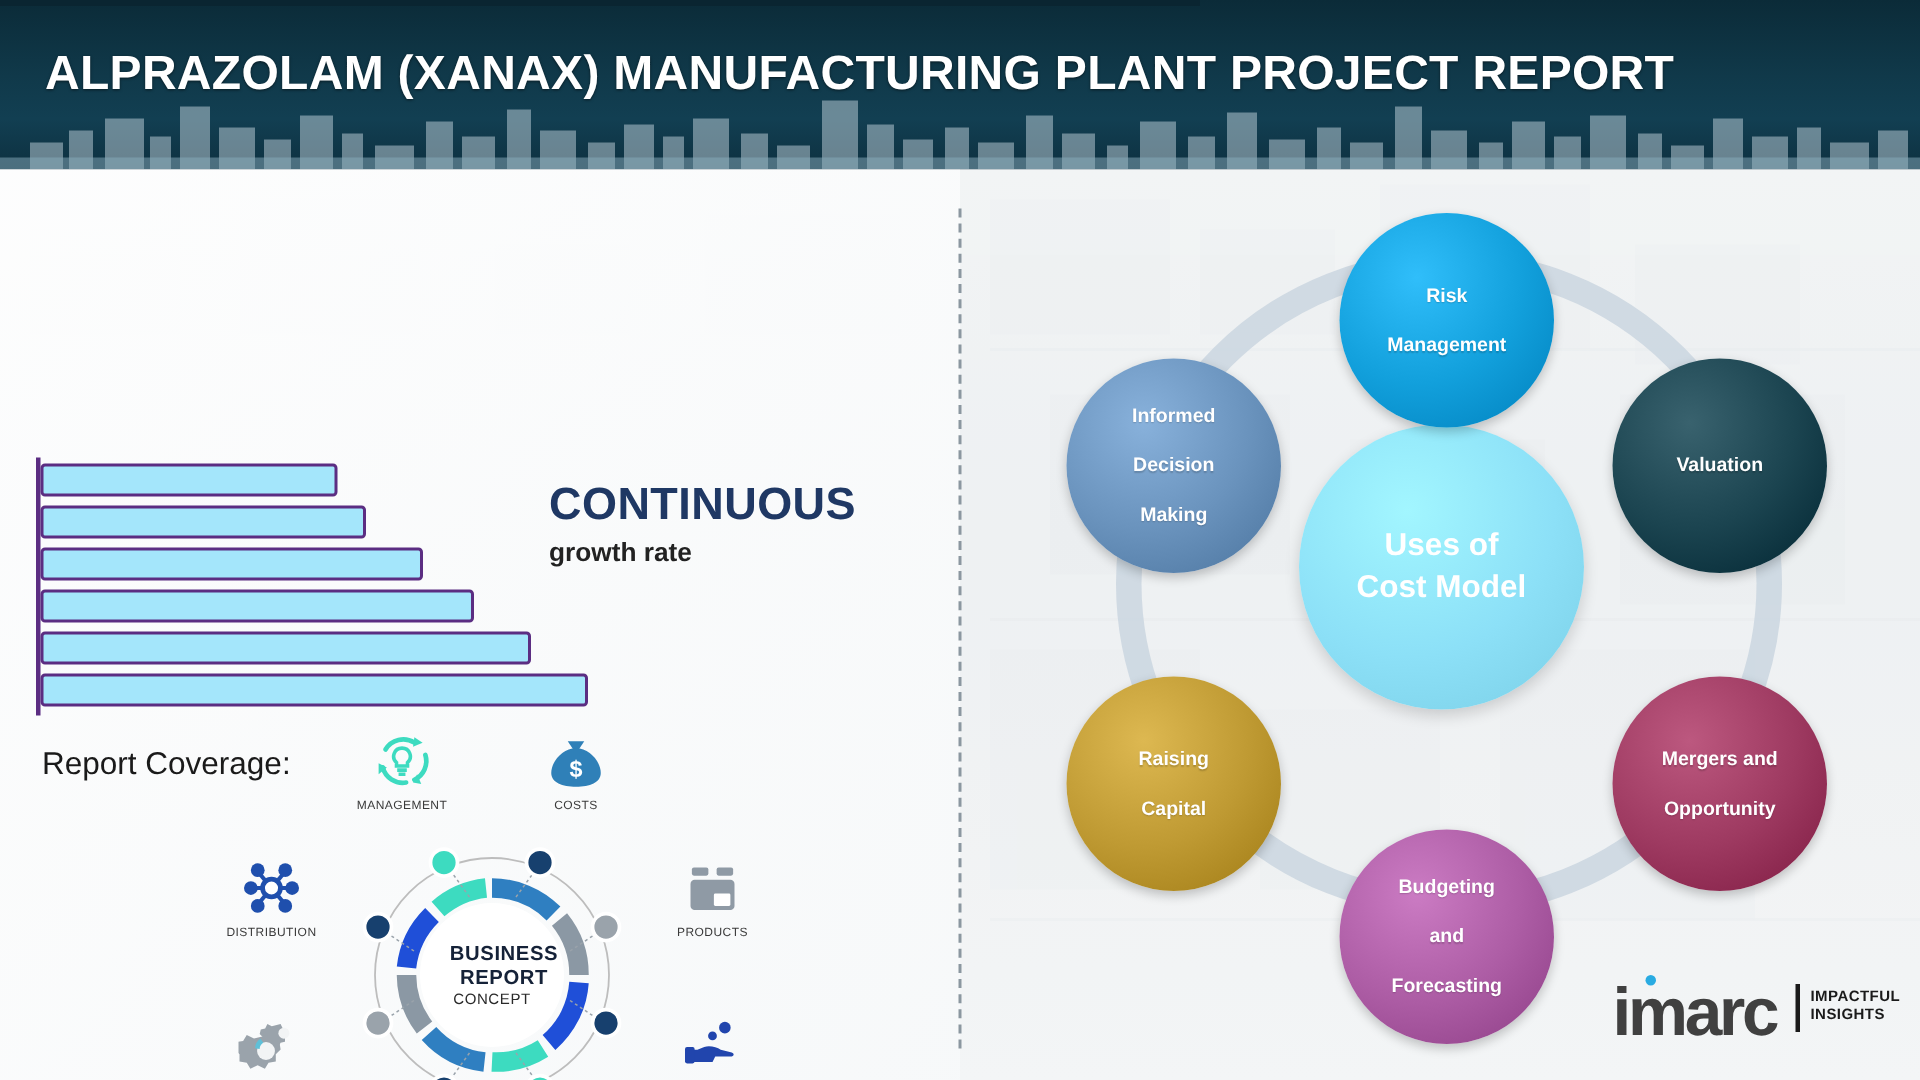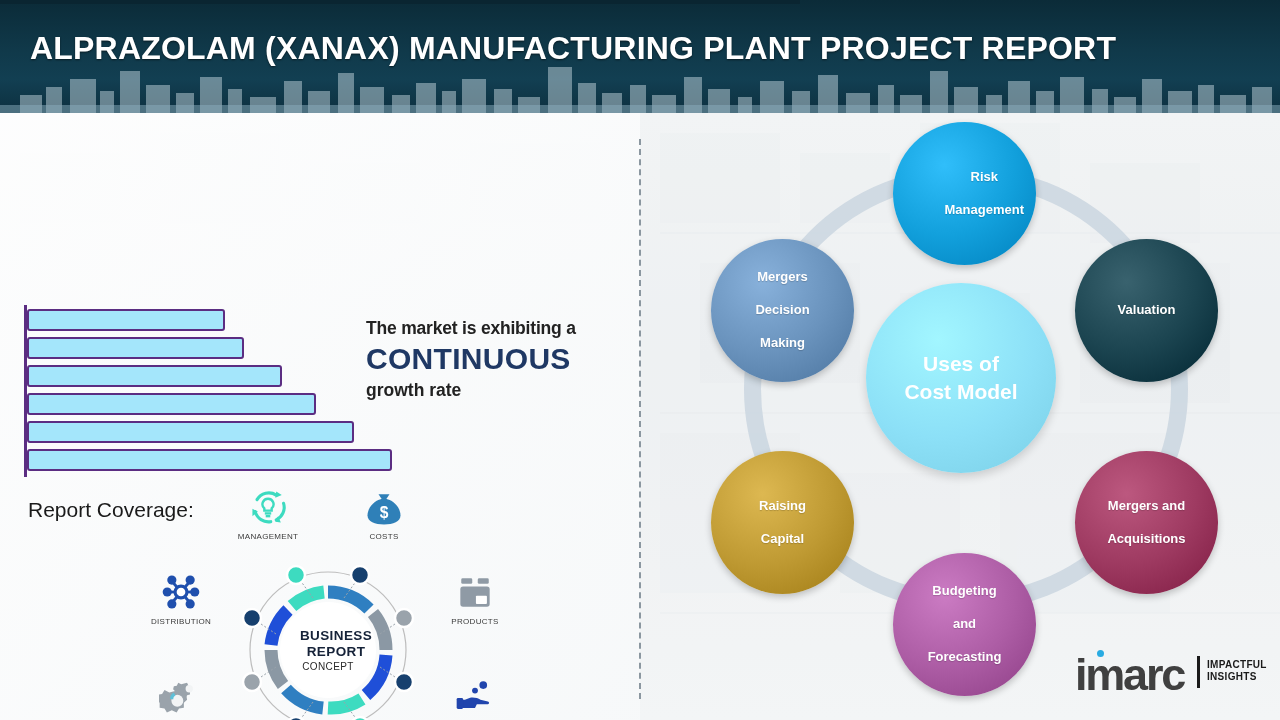--- a/index.html
+++ b/index.html
@@ -237,21 +237,20 @@
       <div class="axis" style="background: rgb(91, 45, 130);"></div>
       <div class="bar" id="bar0" style="top: 4px; width: 197.6px; background: rgb(164, 230, 251); border-color: rgb(91, 45, 130);"></div>
       <div class="bar" id="bar1" style="top: 32px; width: 216.6px; background: rgb(164, 230, 251); border-color: rgb(91, 45, 130);"></div>
       <div class="bar" id="bar2" style="top: 60px; width: 254.6px; background: rgb(164, 230, 251); border-color: rgb(91, 45, 130);"></div>
       <div class="bar" id="bar3" style="top: 88px; width: 288.8px; background: rgb(164, 230, 251); border-color: rgb(91, 45, 130);"></div>
       <div class="bar" id="bar4" style="top: 116px; width: 326.8px; background: rgb(164, 230, 251); border-color: rgb(91, 45, 130);"></div>
       <div class="bar" id="bar5" style="top: 144px; width: 364.8px; background: rgb(164, 230, 251); border-color: rgb(91, 45, 130);"></div>
     </div>
 
     <div class="growth">
-      <div class="l1">The market is exhibiting a</div>
       <div class="l2">CONTINUOUS</div>
       <div class="l3">growth rate</div>
     </div>
 
     <div class="rc-title">Report Coverage:</div>
 
     <div class="coverage">
 
       <div class="bm-center">
         <svg width="180" height="180" viewBox="0 0 180 180">
@@ -400,58 +399,58 @@
     <div class="rightpane">
       <div class="ring" style="border-color: rgb(205, 216, 226);"></div>
 
       <div class="center-node" id="centerNode" style="left: 226px; top: 170px; width: 190px; height: 190px; background: radial-gradient(circle at 38% 30%, rgb(162, 246, 255) 0%, rgb(140, 224, 247) 55%, rgb(122, 206, 229) 100%);">
         <div>
           <div>Uses of</div>
           <div>Cost Model</div>
         </div>
       </div>
 
-      <div class="node" id="node0" style="left: 253px; top: 9px; width: 143px; height: 143px; background: radial-gradient(circle at 36% 30%, rgb(48, 190, 250) 0%, rgb(18, 160, 220) 52%, rgb(0, 128, 188) 100%); justify-content: flex-end;">
+      <div class="node" id="node0" style="left: 253px; top: 29px; width: 143px; height: 143px; background: radial-gradient(circle at 36% 30%, rgb(48, 190, 250) 0%, rgb(18, 160, 220) 52%, rgb(0, 128, 188) 100%);">
         <span>
           <span>Risk</span><br>
           <span>Management</span>
         </span>
       </div>
 
       <div class="node" id="node1" style="left: 435px; top: 126px; width: 143px; height: 143px; background: radial-gradient(circle at 36% 30%, rgb(57, 98, 110) 0%, rgb(27, 68, 80) 52%, rgb(0, 36, 48) 100%); align-items: center;">
         <span>
             <span>Valuation</span>
           </span>
       </div>
 
       <div class="node" id="node2" style="left: 435px; top: 338px; width: 143px; height: 143px; background: radial-gradient(circle at 36% 30%, rgb(188, 88, 127) 0%, rgb(158, 58, 97) 52%, rgb(126, 26, 65) 100%);">
         <span>
           <span>Mergers and</span><br>
-          <span>Acquisitions</span>
+          <span>Opportunity</span>
         </span>
       </div>
 
       <div class="node" id="node3" style="left: 253px; top: 440px; width: 143px; height: 143px; background: radial-gradient(circle at 36% 30%, rgb(203, 123, 195) 0%, rgb(173, 93, 165) 52%, rgb(141, 61, 133) 100%);">
         <span>
           <span>Budgeting</span><br>
           <span>and</span><br>
           <span>Forecasting</span>
         </span>
       </div>
 
       <div class="node" id="node4" style="left: 71px; top: 338px; width: 143px; height: 143px; background: radial-gradient(circle at 36% 30%, rgb(221, 184, 81) 0%, rgb(191, 154, 51) 52%, rgb(159, 122, 19) 100%);">
         <span>
           <span>Raising</span><br>
           <span>Capital</span>
         </span>
       </div>
 
       <div class="node" id="node5" style="left: 71px; top: 126px; width: 143px; height: 143px; background: radial-gradient(circle at 36% 30%, rgb(136, 177, 219) 0%, rgb(106, 147, 189) 52%, rgb(74, 115, 157) 100%);">
         <span>
-          <span>Mergers</span><br>
+          <span>Informed</span><br>
           <span>Decision</span><br>
           <span>Making</span>
         </span>
       </div>
     </div>
   </div>
 
   <div class="logo">
     <div class="dot" style="background: rgb(41, 171, 226);"></div>
     <div class="word" style="color: #404040;">imarc</div>

